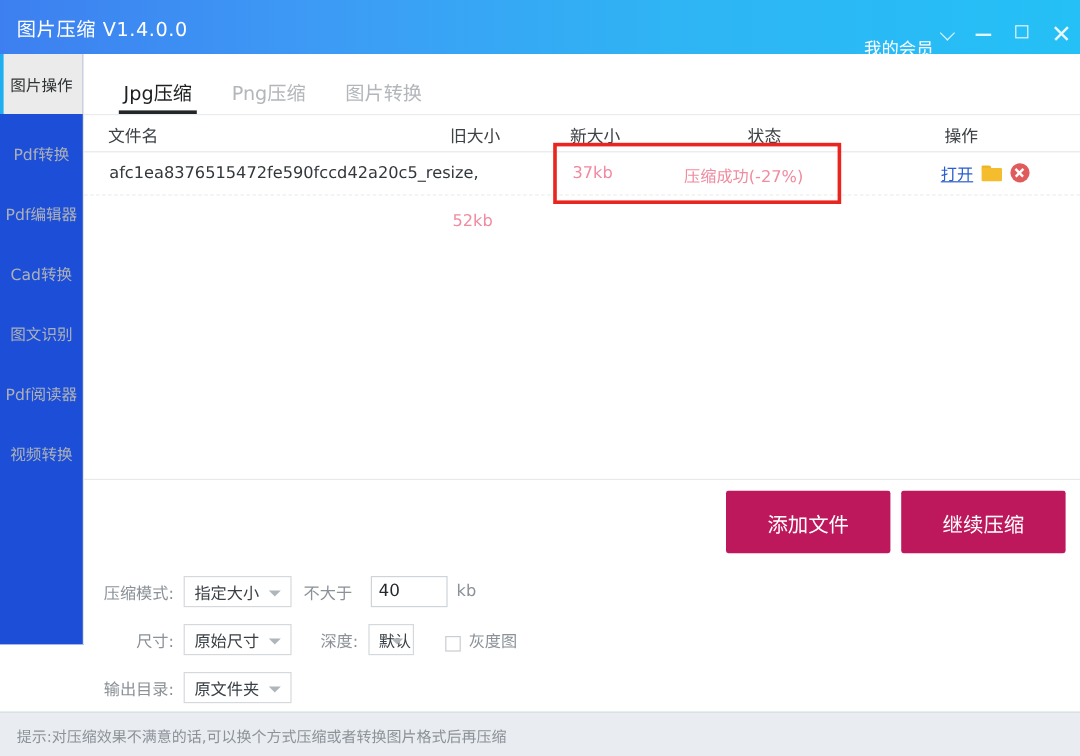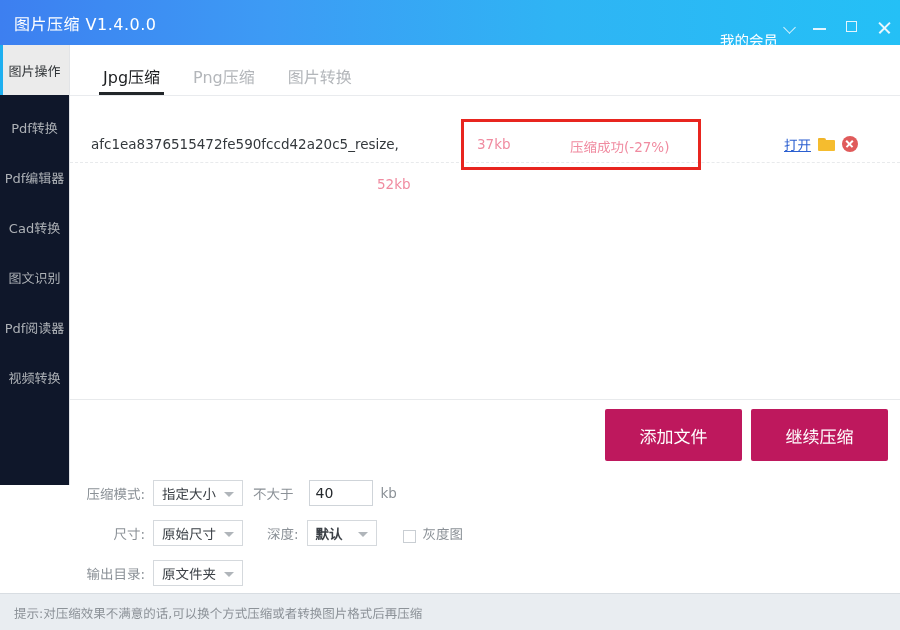--- a/index.html
+++ b/index.html
@@ -93,22 +93,22 @@
     width: 15px; height: 1.6px;
     background: #e8f7fe;
   }
   .win-close::before { transform: rotate(45deg); }
   .win-close::after  { transform: rotate(-45deg); }
 
   
   .sidebar {
     position: absolute;
     left: 0; top: 45px;
-    width: 70px; height: 440px;
-    background: #0f172a;
+    width: 70px; height: 492px;
+    background: #1d4ed8;
     border-right: 1px solid #e2e4e7;
     box-sizing: border-box;
   }
   .side-item {
     height: 50px;
     display: flex;
     align-items: center;
     justify-content: center;
     font-size: 13px;
     color: #adb1b6;
@@ -344,21 +344,21 @@
   .select-box .sel-arrow {
     position: absolute;
     right: 8px; top: 11px;
     width: 0; height: 0;
     border-left: 5px solid transparent;
     border-right: 5px solid transparent;
     border-top: 5px solid #b0b5ba;
   }
   .sel-w-mode  { width: 90px; }
   .sel-w-size  { width: 90px; }
-  .sel-w-depth { width: 70px; font-weight: bold; }
+  .sel-w-depth { width: 38px; }
   .sel-w-out   { width: 90px; }
   .plain-label {
     font-size: 13.5px;
     color: #8b9197;
     margin-left: 10px;
     white-space: nowrap;
   }
   .num-input {
     width: 64px; height: 26px;
     border: 1px solid #cfd4d9;
@@ -471,20 +471,27 @@
       <span>Jpg压缩</span>
     </div>
     <div class="tab">
       <span>Png压缩</span>
     </div>
     <div class="tab">
       <span>图片转换</span>
     </div>
   </div>
 
+  <div class="table-head">
+    <div class="th th-name">文件名</div>
+    <div class="th th-old">旧大小</div>
+    <div class="th th-new">新大小</div>
+    <div class="th th-state">状态</div>
+    <div class="th th-op">操作</div>
+  </div>
 
   <div class="table-row">
     <div class="cell cell-name">afc1ea8376515472fe590fccd42a20c5_resize,</div>
     <div class="cell cell-old">52kb</div>
     <div class="cell cell-new">37kb</div>
     <div class="cell cell-state">压缩成功(-27%)</div>
     <div class="cell cell-op">
       <span class="op-open">打开</span>
       <span class="icon-folder"></span>
       <span class="icon-delete"></span>

